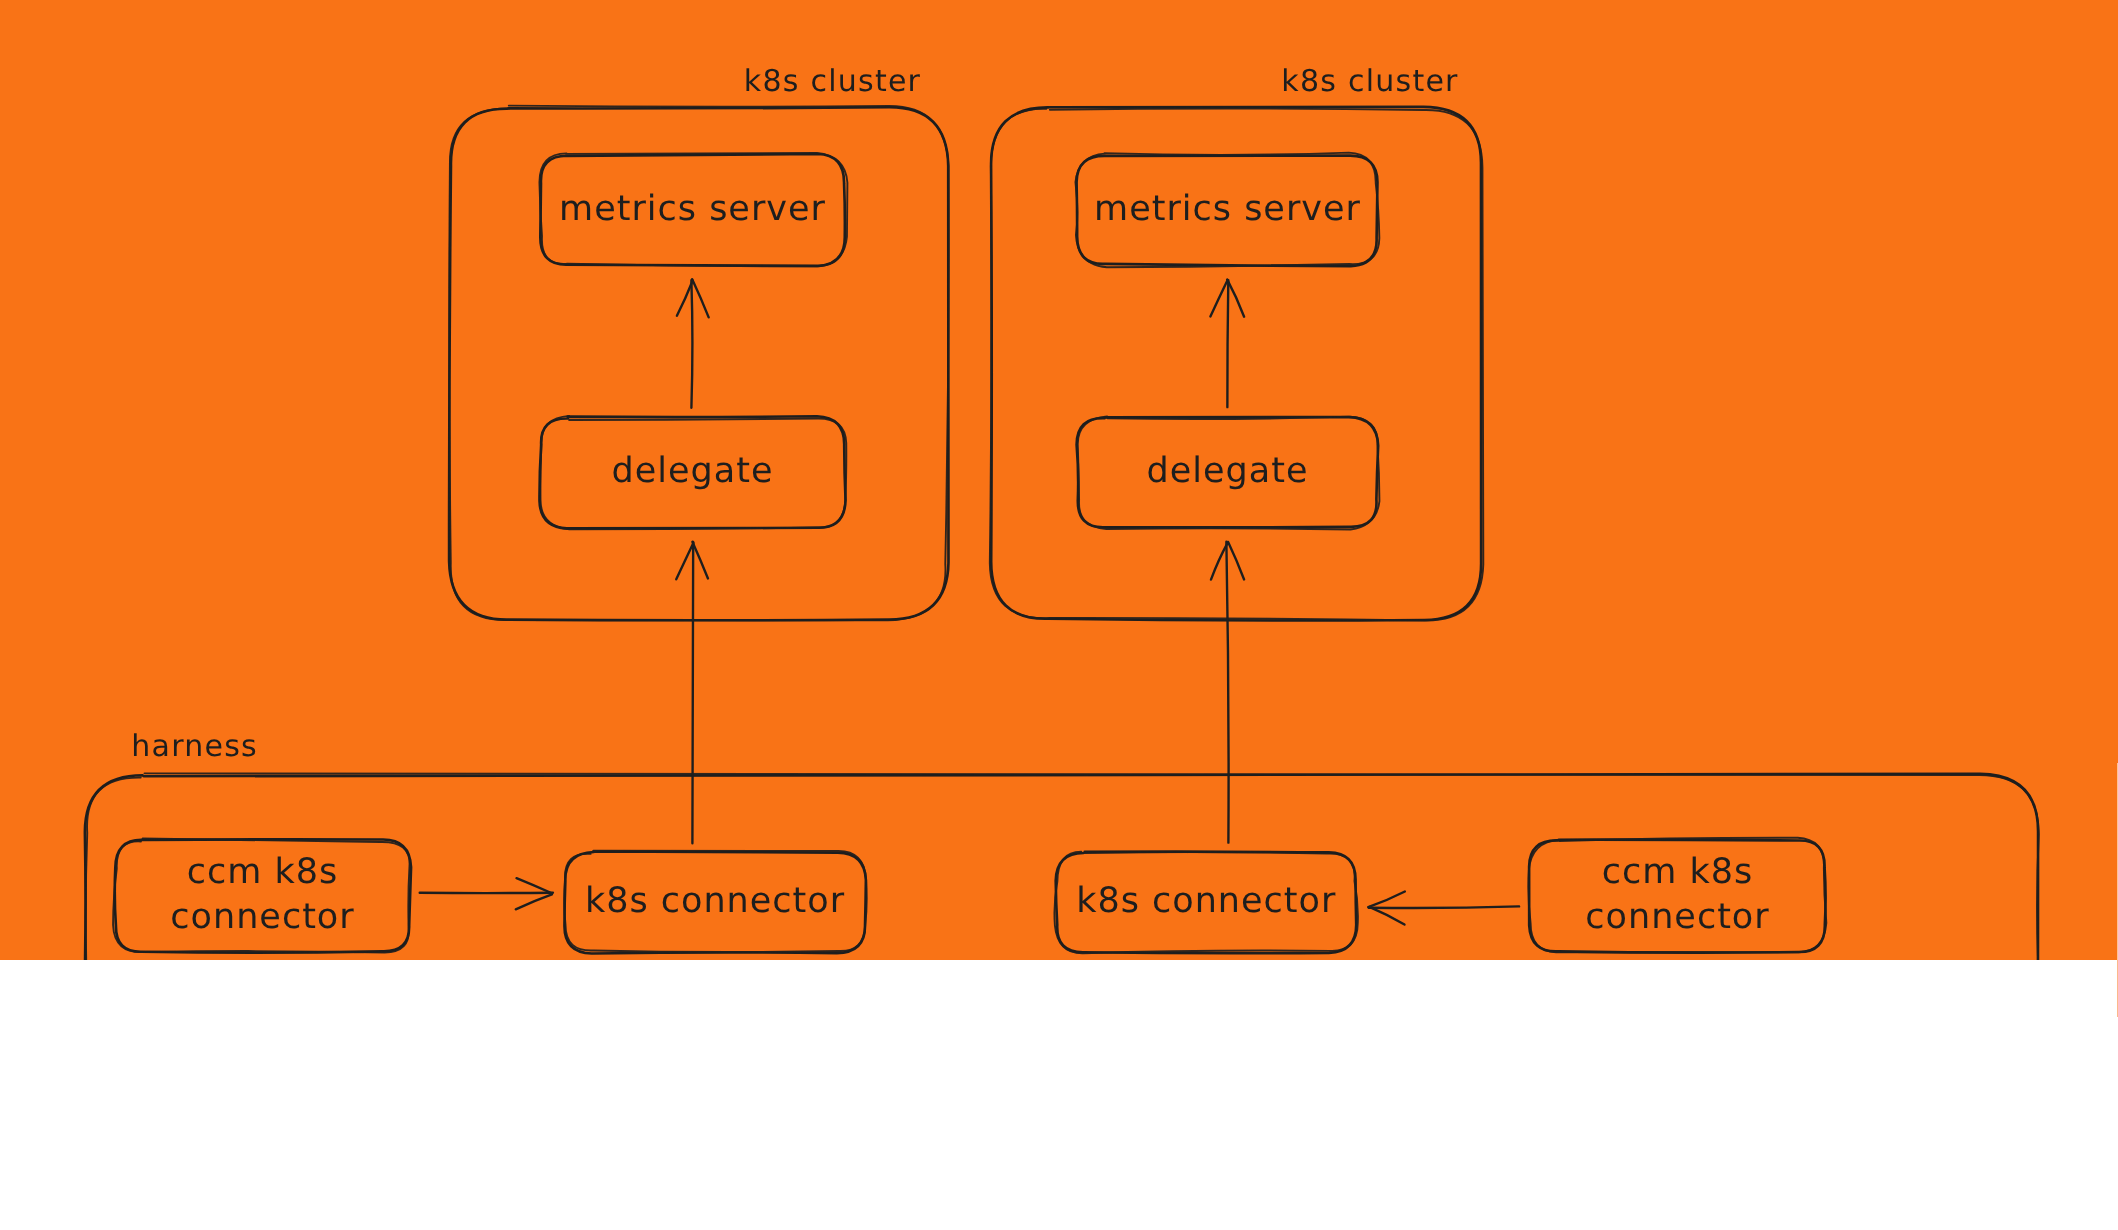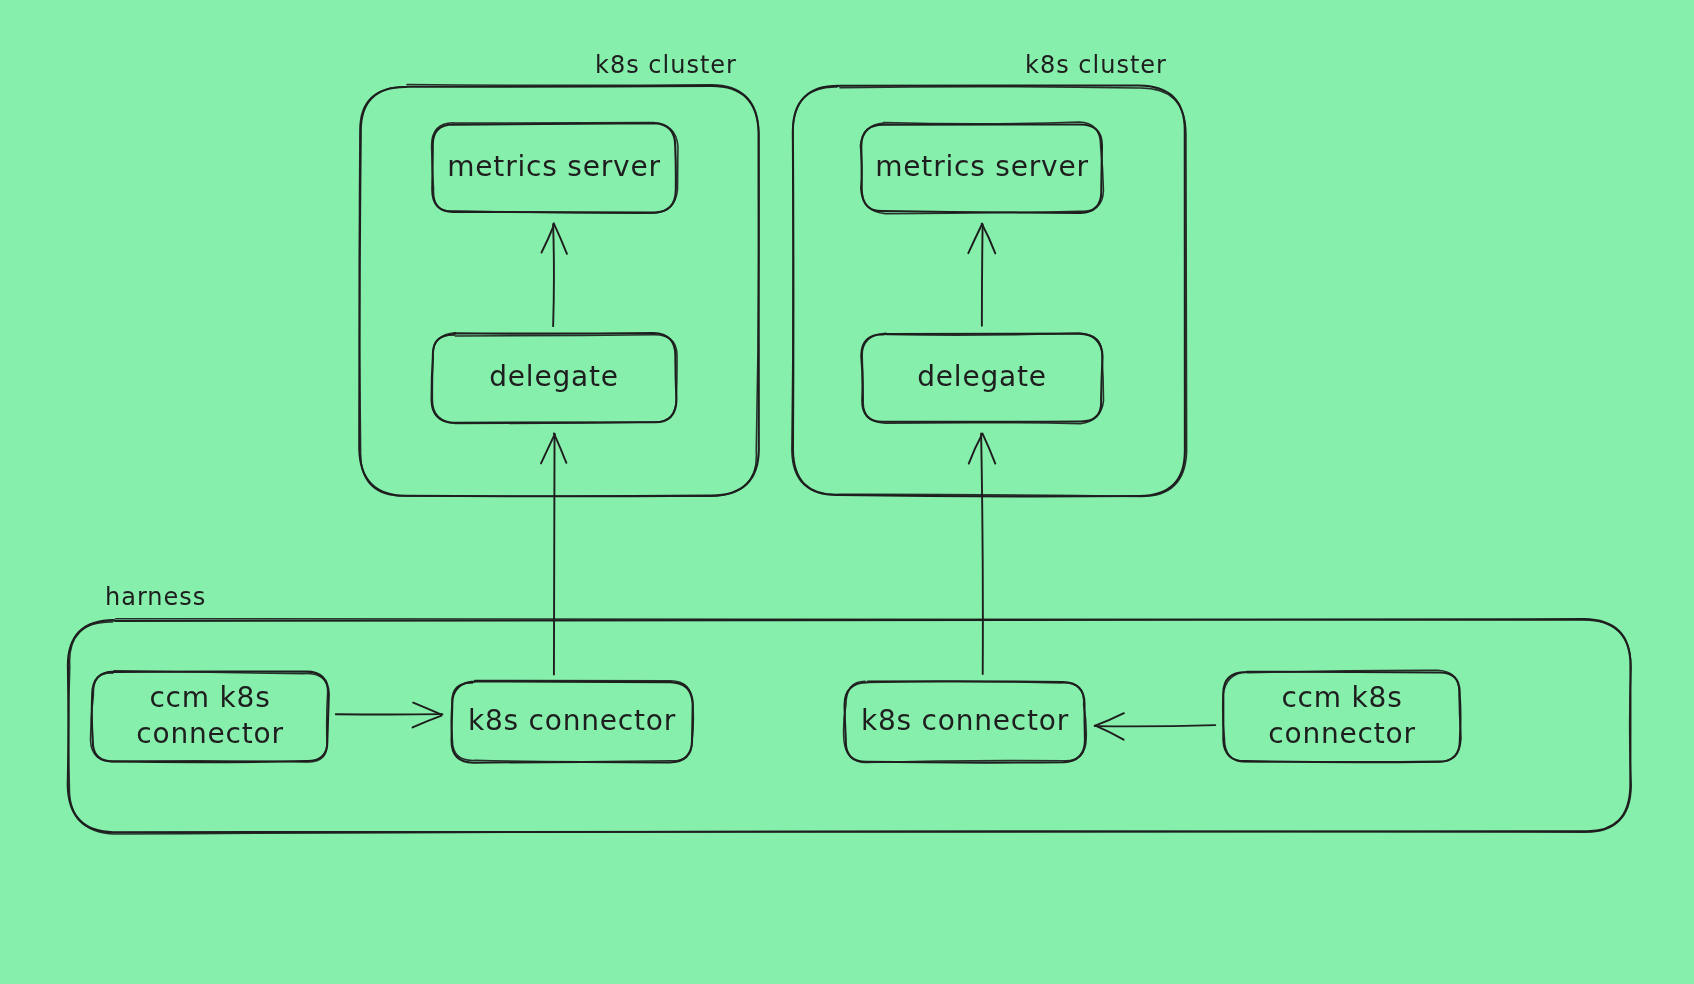--- a/index.html
+++ b/index.html
@@ -7,22 +7,22 @@
     margin: 0;
     padding: 0;
     background: #ffffff;
   }
   body {
     font-family: "DejaVu Sans", sans-serif;
   }
   #canvas-root {
     position: relative;
     width: 1694px;
-    height: 984px;
-    background: #86efac;
+    height: 768px;
+    background: #f97316;
     overflow: hidden;
   }
   svg.diagram {
     position: absolute;
     inset: 0;
     width: 1694px;
     height: 984px;
     display: block;
   }
   .stroke {

